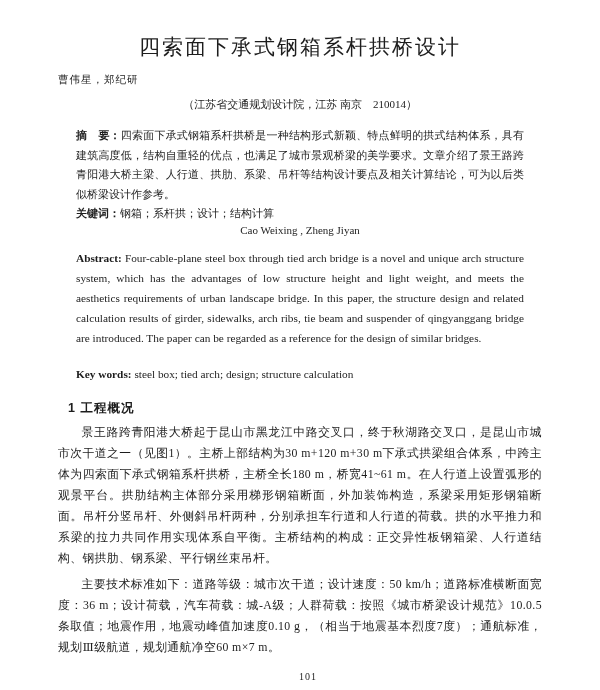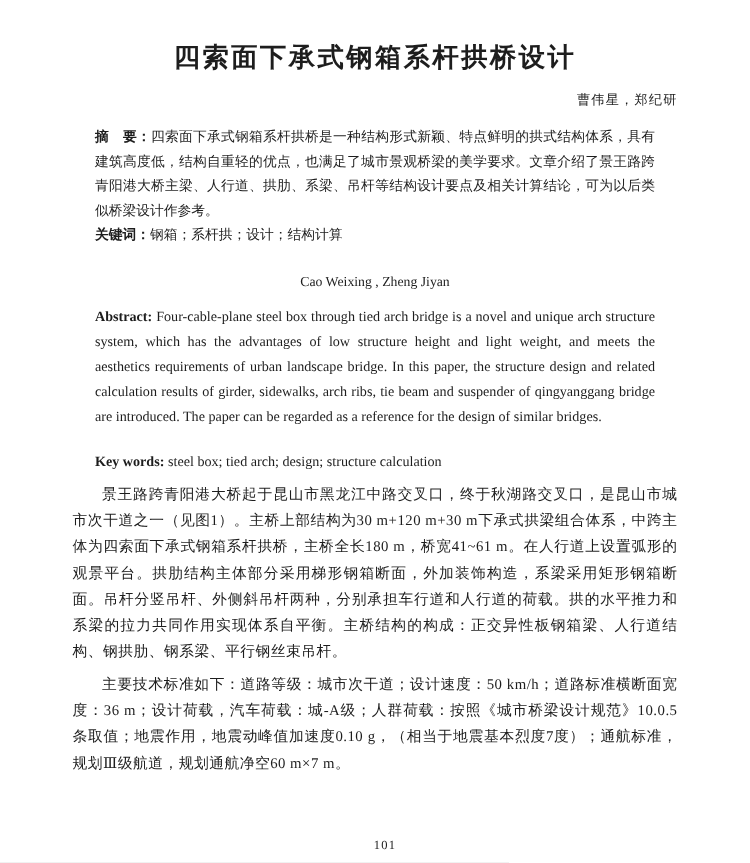--- a/index.html
+++ b/index.html
@@ -10,27 +10,27 @@
     background:#ffffff;
     color:#1d1d1d;
     font-family:"Liberation Serif","DejaVu Serif",serif;
     box-sizing:border-box;
     padding:34px 58px 0 58px;
     overflow:hidden;
   }
   .title-cn {
     margin:0; padding:0;
     font-family:"Liberation Sans","DejaVu Sans",sans-serif;
-    font-size:21px; font-weight:bold;
+    font-size:21px; font-weight:normal;
     text-align:center; letter-spacing:2px;
     line-height:26px;
   }
   .authors-cn {
     margin-top:13px;
-    font-size:10.5px; text-align:right; letter-spacing:1px;
+    font-size:10.5px; text-align:left; letter-spacing:1px;
   }
   .affil-cn {
     margin-top:10px;
     font-size:11px; text-align:center;
   }
   .abs {
     margin:14px 18px 0 18px;
     font-size:11px; line-height:19.5px;
     text-align:justify;
   }
@@ -39,21 +39,21 @@
     font-family:Liberation Sans, sans-serif;
     font-weight:bold;
   }
   .title-en {
     margin:12px 0 0 0; padding:0;
     font-size:16px; font-weight:normal;
     text-align:center; line-height:21px;
     letter-spacing:0.3px;
   }
   .authors-en {
-    margin-top:21px;
+    margin-top:0;
     font-size:11px; text-align:center;
   }
   .affil-en {
     margin-top:8px;
     font-size:10.8px; text-align:center;
   }
   .abs-en {
     margin:12px 18px 0 18px;
     font-size:11.3px; line-height:20px;
     text-align:justify;
@@ -83,33 +83,35 @@
 </style>
 </head>
 <body>
 
 <div class="page">
 
   <h1 class="title-cn">四索面下承式钢箱系杆拱桥设计</h1>
 
   <div class="authors-cn">曹伟星，郑纪研</div>
 
+  <div class="affil-cn">（江苏省交通规划设计院，江苏 南京　210014）</div>
 
   <p class="abs"><span class="cnlabel">摘　要：</span><span>四索面下承式钢箱系杆拱桥是一种结构形式新颖、特点鲜明的拱式结构体系，具有建筑高度低，结构自重轻的优点，也满足了城市景观桥梁的美学要求。文章介绍了景王路跨青阳港大桥主梁、人行道、拱肋、系梁、吊杆等结构设计要点及相关计算结论，可为以后类似桥梁设计作参考。</span></p>
 
   <p class="abs kw"><span class="cnlabel">关键词：</span><span>钢箱；系杆拱；设计；结构计算</span></p>
 
 
   <div class="authors-en">Cao Weixing , Zheng Jiyan</div>
 
 
   <p class="abs-en"><span class="enlabel">Abstract: </span><span>Four-cable-plane steel box through tied arch bridge is a novel and unique arch structure system, which has the advantages of low structure height and light weight, and meets the aesthetics requirements of urban landscape bridge. In this paper, the structure design and related calculation results of girder, sidewalks, arch ribs, tie beam and suspender of qingyanggang bridge are introduced. The paper can be regarded as a reference for the design of similar bridges.</span></p>
 
   <p class="abs-en kw"><span class="enlabel">Key words: </span><span>steel box; tied arch; design; structure calculation</span></p>
 
+  <h3 class="sec-heading">1 工程概况</h3>
 
   <p class="body-para">景王路跨青阳港大桥起于昆山市黑龙江中路交叉口，终于秋湖路交叉口，是昆山市城市次干道之一（见图1）。主桥上部结构为30 m+120 m+30 m下承式拱梁组合体系，中跨主体为四索面下承式钢箱系杆拱桥，主桥全长180 m，桥宽41~61 m。在人行道上设置弧形的观景平台。拱肋结构主体部分采用梯形钢箱断面，外加装饰构造，系梁采用矩形钢箱断面。吊杆分竖吊杆、外侧斜吊杆两种，分别承担车行道和人行道的荷载。拱的水平推力和系梁的拉力共同作用实现体系自平衡。主桥结构的构成：正交异性板钢箱梁、人行道结构、钢拱肋、钢系梁、平行钢丝束吊杆。</p>
 
   <p class="body-para">主要技术标准如下：道路等级：城市次干道；设计速度：50 km/h；道路标准横断面宽度：36 m；设计荷载，汽车荷载：城-A级；人群荷载：按照《城市桥梁设计规范》10.0.5条取值；地震作用，地震动峰值加速度0.10 g，（相当于地震基本烈度7度）；通航标准，规划Ⅲ级航道，规划通航净空60 m×7 m。</p>
 
   <div class="page-number">101</div>
 
 </div>
 
 </body></html>

